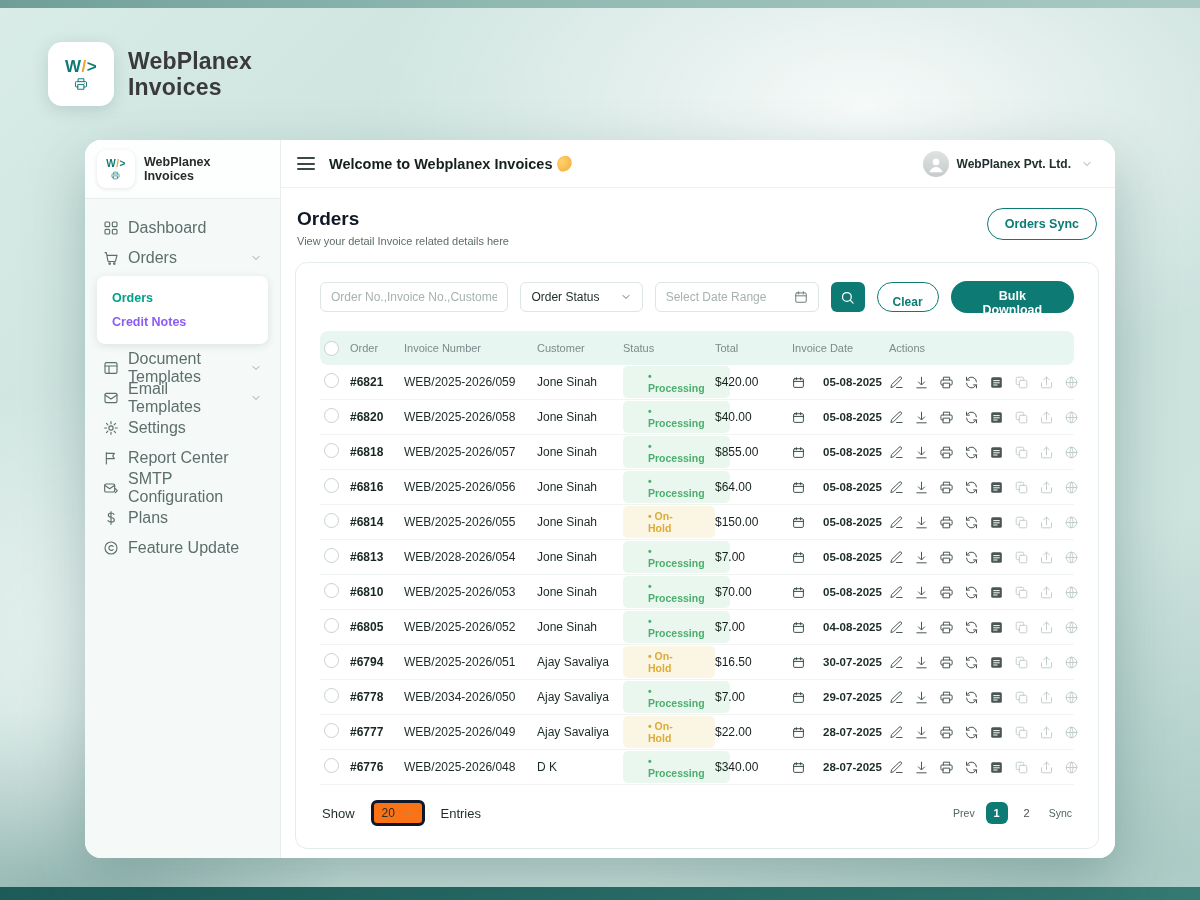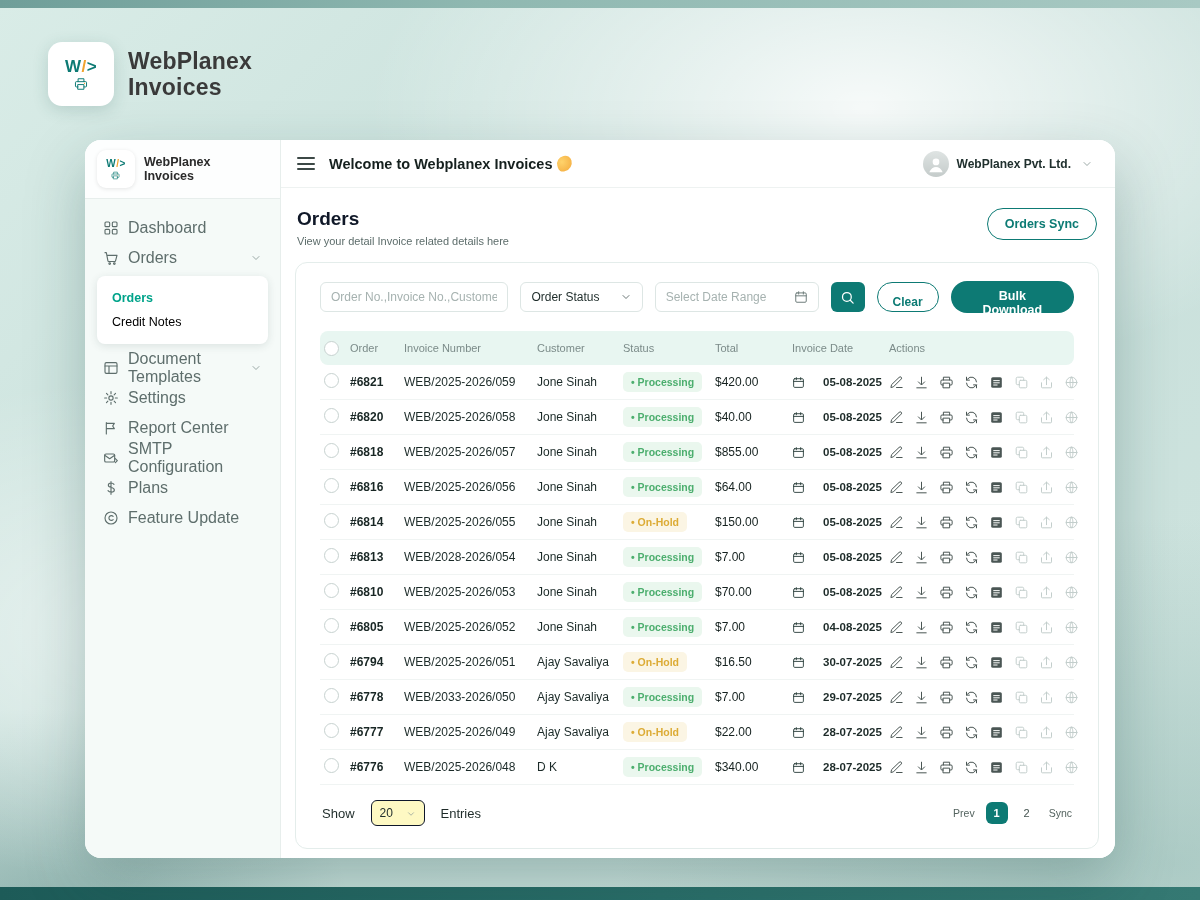--- a/index.html
+++ b/index.html
@@ -47,21 +47,21 @@
 
   .nav { padding:14px 10px; }
   .nav-item { display:flex; align-items:center; gap:9px; height:30px; padding:0 8px;
     color:#5e6e6c; font-size:16px; cursor:pointer; border-radius:6px; }
   .nicon { width:16px; height:16px; display:flex; flex:none; }
   .nicon svg { width:16px; height:16px; }
   .nav-chevron { margin-left:auto; width:12px; height:12px; display:flex; color:#8a9997; }
   .nav-chevron svg { width:12px; height:12px; }
   .submenu-card { background:#fff; border-radius:8px; box-shadow:0 2px 8px rgba(30,60,58,.12);
     margin:3px 2px 9px; padding:10px 15px; }
-  .submenu-item { font-size:12.5px; color:#000000; padding:5px 0; cursor:pointer; }
+  .submenu-item { font-size:12.5px; color:#8b5cf6; padding:5px 0; cursor:pointer;font-weight:bold; }
   .submenu-item.active { color:#00a38a; font-weight:600; }
 
   svg { stroke:currentColor; fill:none; stroke-width:1.7; stroke-linecap:round; stroke-linejoin:round; }
 
   
   .main { flex:1; display:flex; flex-direction:column; background:#fff; min-width:0;justify-content:space-between; }
   .topbar { height:48px; flex:none; border-bottom:1px solid #eef2f1; display:flex;
     align-items:center; padding:0 22px 0 16px; gap:14px; }
   .hamburger { width:18px; display:flex; flex-direction:column; gap:3.5px; cursor:pointer; }
   .hamburger span { height:2px; background:#3c4846; border-radius:1px; }
@@ -104,38 +104,38 @@
     border-radius:16px; font-size:12.5px; font-weight:700; padding:8px 19px; cursor:pointer; font-family:inherit; }
 
   .thead, .trow { display:grid; grid-template-columns:26px 54px 133px 86px 92px 77px 97px 1fr;
     align-items:center; padding:0 4px; }
   .thead { background:#e8f6f1; border-radius:8px; height:34px; margin-top:18px;
     font-size:11px; color:#7b8b89; }
   .trow { height:35px; border-bottom:1px solid #f0f4f3; font-size:12px; color:#1b2a28; }
   .cb { width:15px; height:15px; border:1.5px solid #c7d2d0; border-radius:50%; background:#fff;
     cursor:pointer; display:inline-block; }
   .c-order { font-weight:600; color:#182624; }
-  .pill { display:inline-block; font-size:10.5px; font-weight:600; padding:4px 8px; border-radius:5px; }
+  .pill { display:inline-block; font-size:10.5px; font-weight:600; padding:4px 25px; border-radius:5px; }
   .pill::before { content:"• "; }
   .pill.processing { color:#4cae6e; background:#eaf7ee; }
   .pill.onhold { color:#dcab35; background:#fbf5e4; }
   .c-total { font-weight:500; color:#15211f; }
   .c-date { display:flex; gap:18px; align-items:center; font-weight:600; font-size:11.5px; color:#1d2b29; }
   .c-date .cal-ic { color:#2a3f3c; width:13px; height:13px; }
   .c-date .cal-ic svg { width:13px; height:13px; }
   .c-actions { display:flex; gap:10px; align-items:center; }
   .act { width:15px; height:15px; color:#4a5654; cursor:pointer; display:flex; }
   .act svg { width:15px; height:15px; stroke-width:1.6; }
   .act.muted { color:#c3cecc; }
 
   .table-footer { display:flex; align-items:center; gap:16px; padding:15px 2px 12px; }
   .tf-label { font-size:13px; color:#1e2b29; font-weight:500; }
-  .page-size { width:54px; height:26px; border:1px solid #0f172a; border-radius:6px; display:flex;
+  .page-size { width:54px; height:26px; border:3px solid #0f172a; border-radius:6px; display:flex;
     align-items:center; justify-content:space-between; padding:0 8px; font-size:12px; color:#22302e;
-    cursor:pointer; background:#fef9c3; }
+    cursor:pointer; background:#f97316; }
   .page-size .nav-chevron { width:10px; height:10px; }
   .pagination { margin-left:auto; display:flex; align-items:center; gap:11px; font-size:10.5px; color:#54635f; }
   .pag-nav { cursor:pointer; }
   .page-btn { min-width:22px; height:22px; display:flex; align-items:center; justify-content:center;
     font-size:11px; cursor:pointer; border-radius:6px; color:#44534f; }
   .page-btn.active { background:#0d7a74; color:#fff; font-weight:700; }
 </style>
 </head>
 <body>
 
@@ -226,20 +226,34 @@
         <span>Document Templates</span>
         <span class="nav-chevron">
             <svg viewBox="0 0 24 24">
               <path d="m6 9 6 6 6-6"></path>
             </svg>
           </span>
       </div>
       <div class="nav-item">
         <span class="nicon">
             <svg viewBox="0 0 24 24">
+              <rect x="3" y="5" width="18" height="14" rx="2"></rect>
+              <path d="m3 7.5 9 6 9-6"></path>
+            </svg>
+          </span>
+        <span>Email Templates</span>
+        <span class="nav-chevron">
+            <svg viewBox="0 0 24 24">
+              <path d="m6 9 6 6 6-6"></path>
+            </svg>
+          </span>
+      </div>
+      <div class="nav-item">
+        <span class="nicon">
+            <svg viewBox="0 0 24 24">
               <circle cx="12" cy="12" r="3.2"></circle>
               <path d="M12 2.5v3M12 18.5v3M2.5 12h3M18.5 12h3M5.2 5.2l2.1 2.1M16.7 16.7l2.1 2.1M18.8 5.2l-2.1 2.1M7.3 16.7l-2.1 2.1"></path>
             </svg>
           </span>
         <span>Settings</span>
       </div>
       <div class="nav-item">
         <span class="nicon">
             <svg viewBox="0 0 24 24">
               <path d="M5 21V4M5 5h12l-2.5 4L17 13H5"></path>
@@ -919,21 +933,21 @@
                     <circle cx="12" cy="12" r="8.5"></circle>
                     <path d="M3.5 12h17M12 3.5c3.2 3.2 3.2 13.8 0 17-3.2-3.2-3.2-13.8 0-17z"></path>
                   </svg>
                 </span>
               </span>
           </div>
 
           <div class="trow">
             <span><span class="cb"></span></span>
             <span class="c-order">#6778</span>
-            <span class="c-inv">WEB/2033-2026/050</span>
+            <span class="c-inv">WEB/2034-2026/050</span>
             <span class="c-cust">Ajay Savaliya</span>
             <span><span class="pill processing">Processing</span></span>
             <span class="c-total">$7.00</span>
             <span class="c-date">
               <span class="cal-ic">
                   <svg viewBox="0 0 24 24">
                     <rect x="3" y="5" width="18" height="16" rx="2"></rect>
                     <path d="M3 10h18M8 3v4M16 3v4"></path>
                   </svg>
                 </span>

